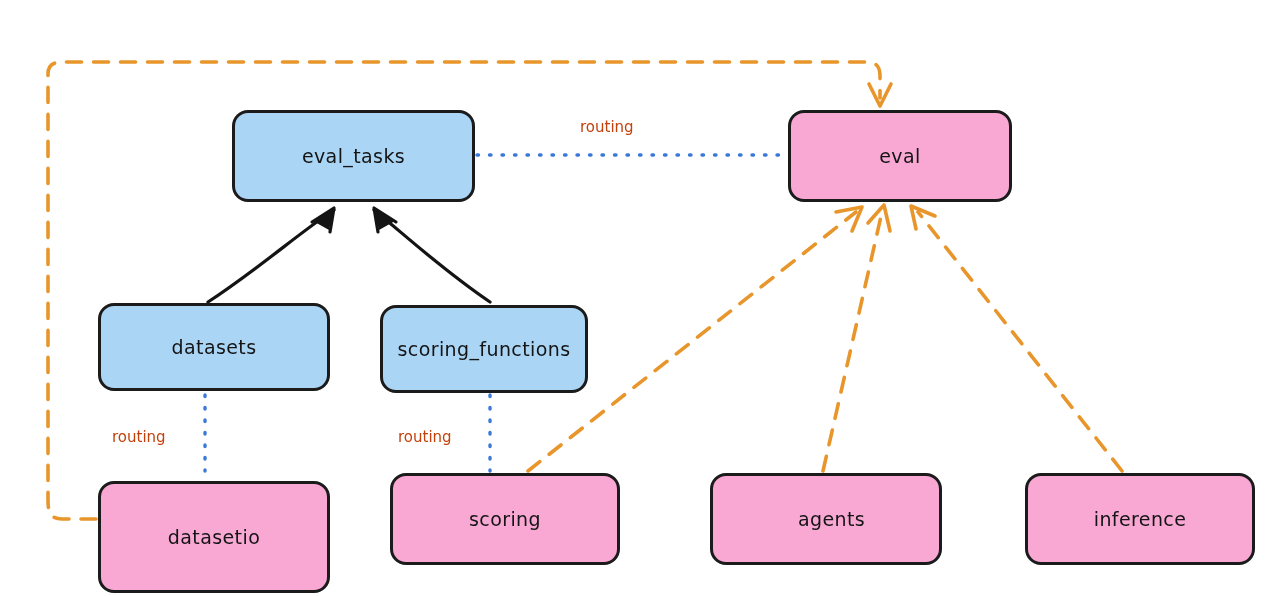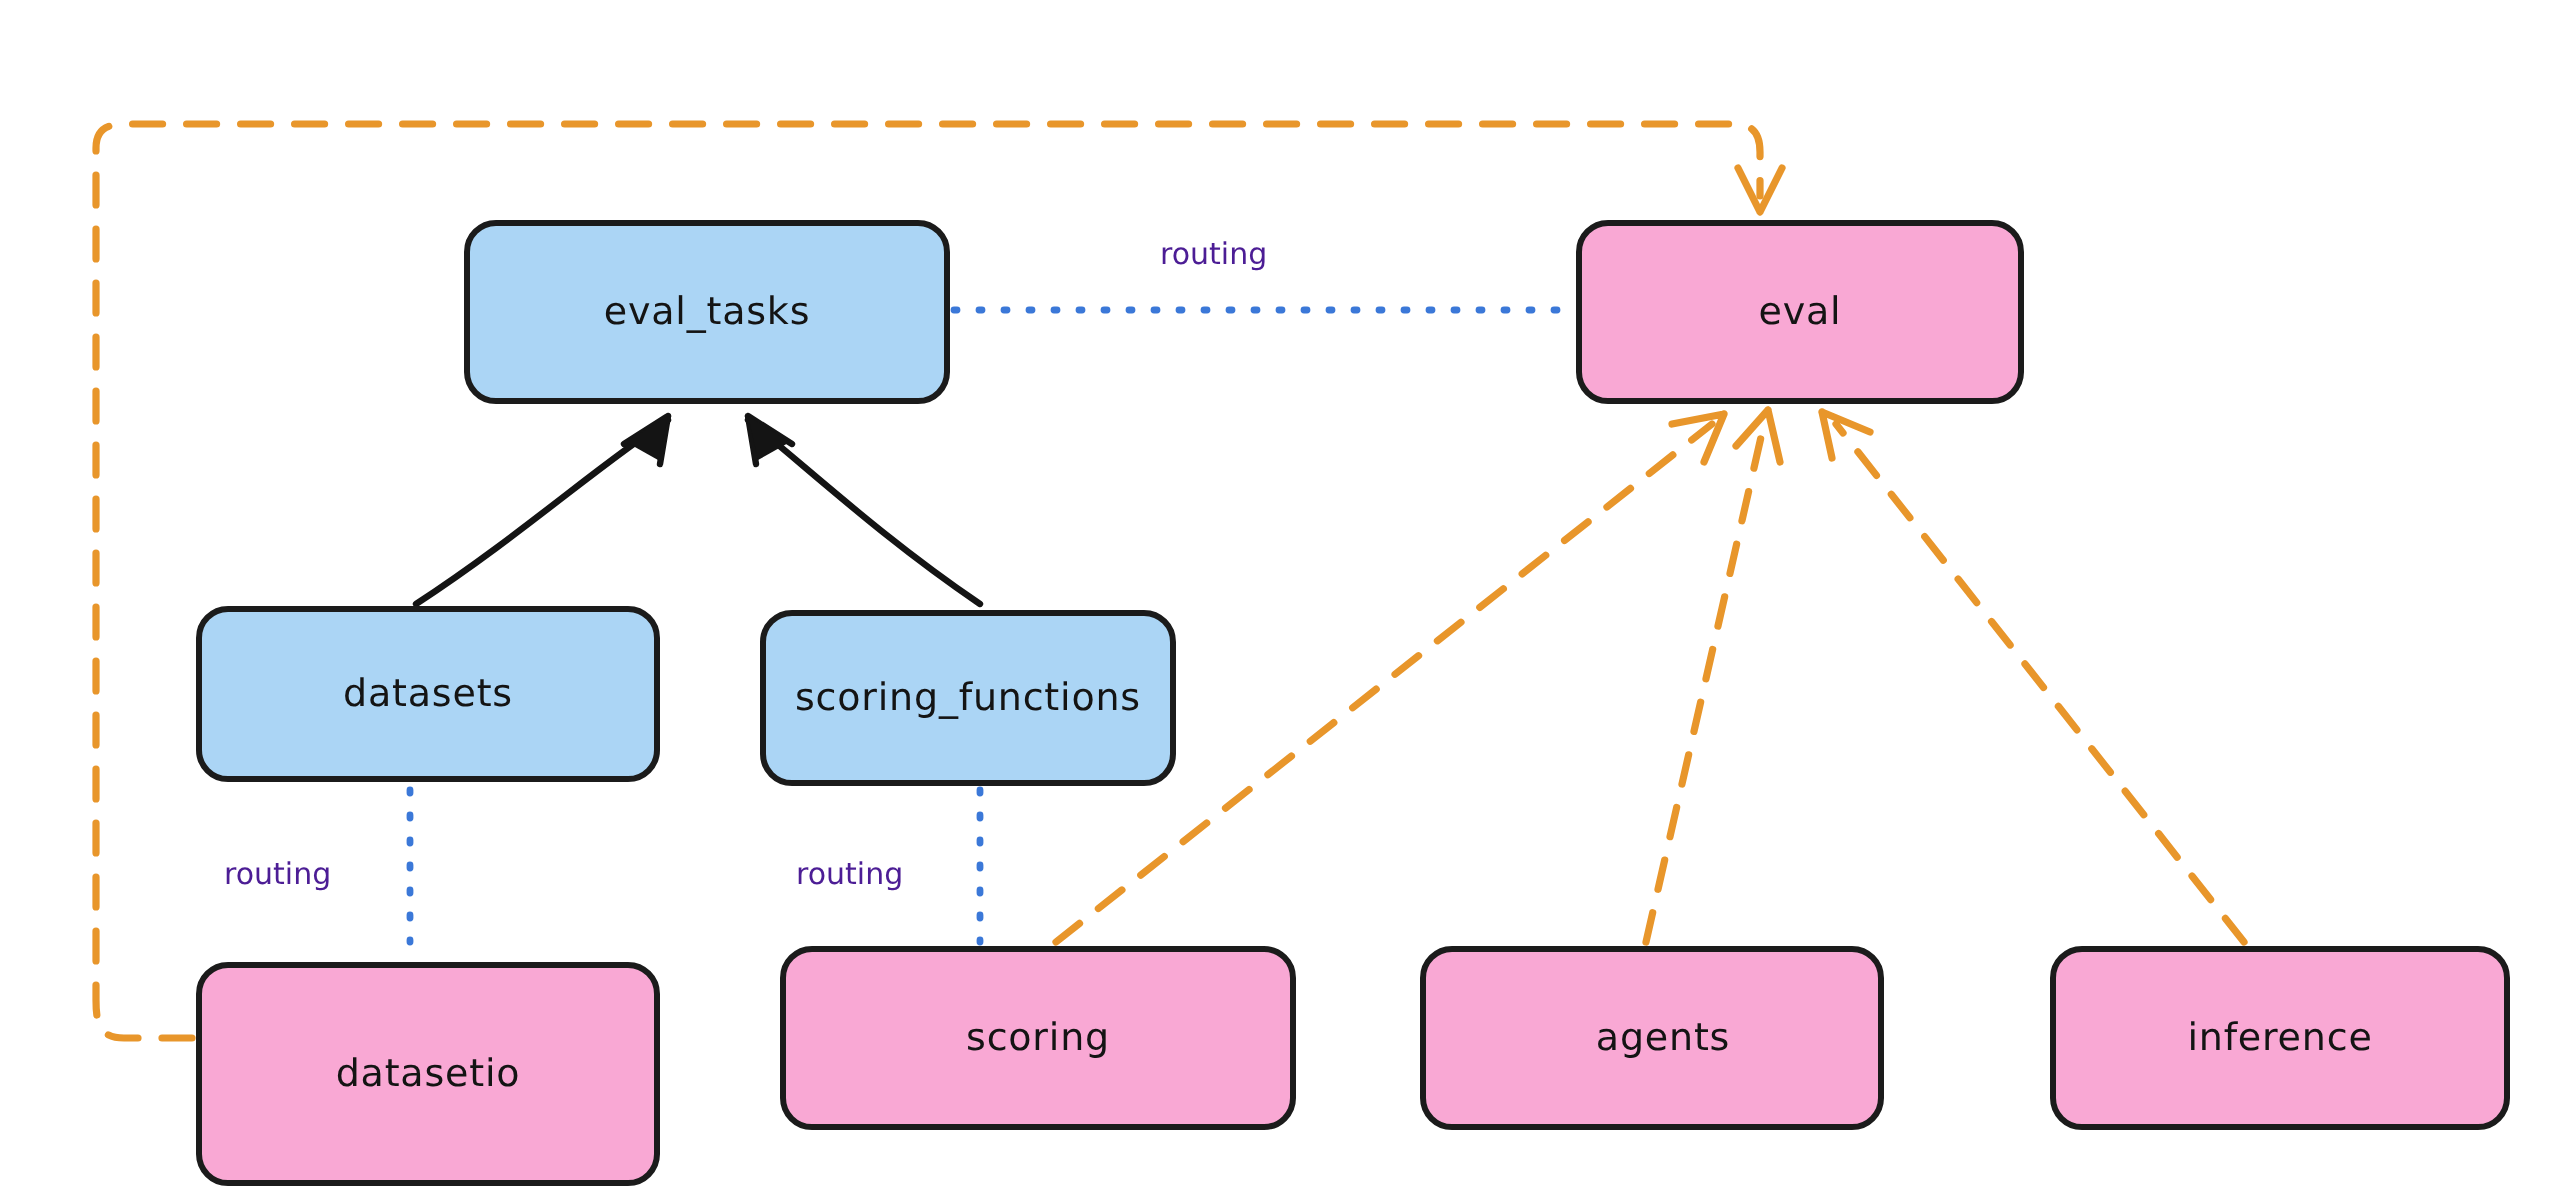--- a/index.html
+++ b/index.html
@@ -40,21 +40,21 @@
     letter-spacing: 0.4px;
     white-space: nowrap;
   }
   .node.blue { background: #abd5f5; }
   .node.green { background: #f9a8d4; }
 
   .edge-label {
     position: absolute;
     font-family: "DejaVu Sans", sans-serif;
     font-size: 15px;
-    color: #4c1d95;
+    color: #c2410c;
     white-space: nowrap;
     z-index: 4;
   }
 </style>
 </head>
 <body>
 
 <div id="canvas">
 
   <svg id="edges" viewBox="0 0 1280 596" xmlns="http://www.w3.org/2000/svg">
@@ -117,21 +117,21 @@
   </div>
 
   <div class="node blue" style="left:380px; top:305px; width:208px; height:88px;">
     <span class="node-label">scoring_functions</span>
   </div>
 
   <div class="node green" style="left:98px; top:481px; width:232px; height:112px;">
     <span class="node-label">datasetio</span>
   </div>
 
-  <div class="node green" style="left:390px; top:473px; width:258px; height:92px;">
+  <div class="node green" style="left:390px; top:473px; width:230px; height:92px;">
     <span class="node-label">scoring</span>
   </div>
 
   <div class="node green" style="left:710px; top:473px; width:232px; height:92px;padding-left:11px;">
     <span class="node-label">agents</span>
   </div>
 
   <div class="node green" style="left:1025px; top:473px; width:230px; height:92px;">
     <span class="node-label">inference</span>
   </div>

